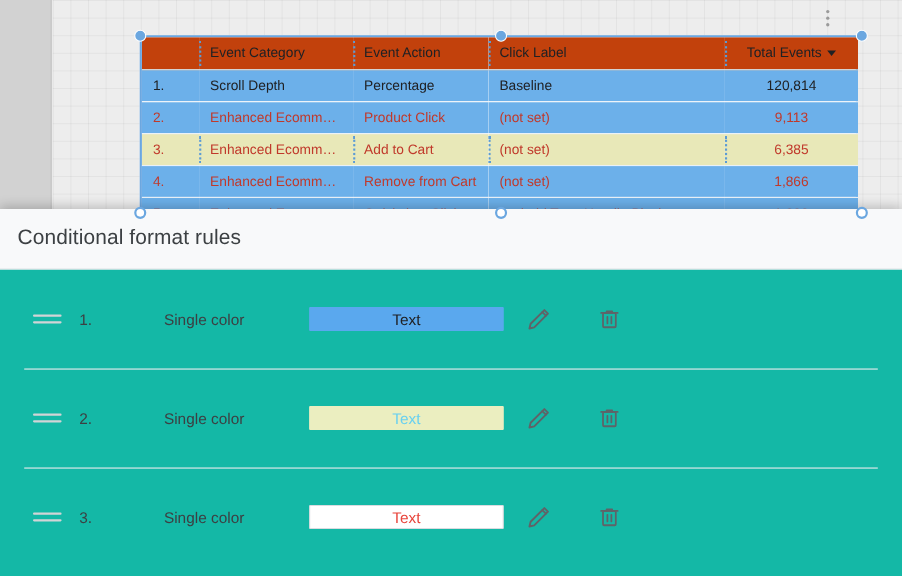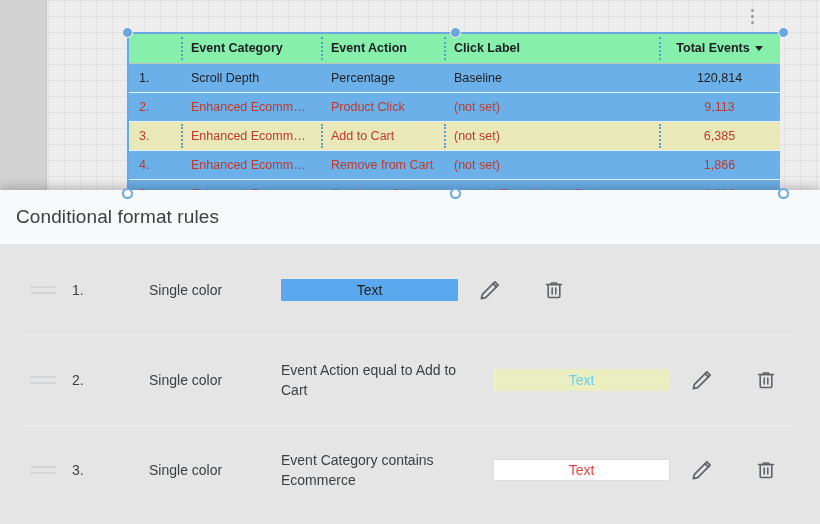--- a/index.html
+++ b/index.html
@@ -84,23 +84,23 @@
   }
   .tbl th, .tbl td {
     padding: 0 10px;
     height: 29px;
     vertical-align: middle;
     white-space: nowrap;
     overflow: hidden;
     text-overflow: ellipsis;
   }
   .tbl thead th {
-    background: #86efac;
+    background: #c2410c;
     color: #202124;
-    font-weight: bold;
+    font-weight: normal;
     font-size: 12.5px;
     text-align: left;
     border-bottom: 1px solid #c0c0c0;
     position: relative;
   }
   .tbl thead th + th::before {
     content: "";
     position: absolute;
     left: 0; top: 3px; bottom: 3px;
     border-left: 2px dotted #5b9bd5;
@@ -156,21 +156,21 @@
   .h-bl { left: -7px;  top: 154px; }
   .h-bm { left: 321px; top: 154px; }
   .h-br { left: 649px; top: 154px; }
 
   
   .dialog {
     position: absolute;
     left: 0; top: 190px;
     width: 820px;
     height: 334px;
-    background: #e5e5e5;
+    background: #14b8a6;
     box-shadow: 0 -3px 10px rgba(0,0,0,0.22);
     overflow: hidden;
   }
   .dialog-header {
     height: 55px;
     background: #f8f9fa;
     border-bottom: 1px solid #e3e5e8;
     display: flex;
     align-items: center;
     padding: 0 16px;
@@ -357,21 +357,20 @@
             </svg>
           </div>
         </div>
         <div class="rule-row">
           <div class="drag-handle">
             <i></i>
             <i></i>
           </div>
           <div class="rule-index">2.</div>
           <div class="rule-type">Single color</div>
-          <div class="rule-desc">Event Action equal to Add to Cart</div>
           <div class="rule-swatch" style="background: rgb(235, 238, 192); color: rgb(104, 208, 240);">Text</div>
           <div class="icon-btn">
             <svg width="26" height="26" viewBox="0 0 24 24" fill="none" stroke="#5f6368" stroke-width="1.6" stroke-linecap="round" stroke-linejoin="round">
               <path d="M16.5 4.5l3 3L8 19l-4 1 1-4z"></path>
               <path d="M14.8 6.2l3 3"></path>
             </svg>
           </div>
           <div class="icon-btn">
             <svg width="24" height="24" viewBox="0 0 24 24" fill="none" stroke="#5f6368" stroke-width="1.6" stroke-linecap="round" stroke-linejoin="round">
               <path d="M4.5 6.5h15"></path>
@@ -381,21 +380,20 @@
             </svg>
           </div>
         </div>
         <div class="rule-row">
           <div class="drag-handle">
             <i></i>
             <i></i>
           </div>
           <div class="rule-index">3.</div>
           <div class="rule-type">Single color</div>
-          <div class="rule-desc">Event Category contains Ecommerce</div>
           <div class="rule-swatch bordered" style="background: rgb(255, 255, 255); color: rgb(232, 69, 60);">Text</div>
           <div class="icon-btn">
             <svg width="26" height="26" viewBox="0 0 24 24" fill="none" stroke="#5f6368" stroke-width="1.6" stroke-linecap="round" stroke-linejoin="round">
               <path d="M16.5 4.5l3 3L8 19l-4 1 1-4z"></path>
               <path d="M14.8 6.2l3 3"></path>
             </svg>
           </div>
           <div class="icon-btn">
             <svg width="24" height="24" viewBox="0 0 24 24" fill="none" stroke="#5f6368" stroke-width="1.6" stroke-linecap="round" stroke-linejoin="round">
               <path d="M4.5 6.5h15"></path>

